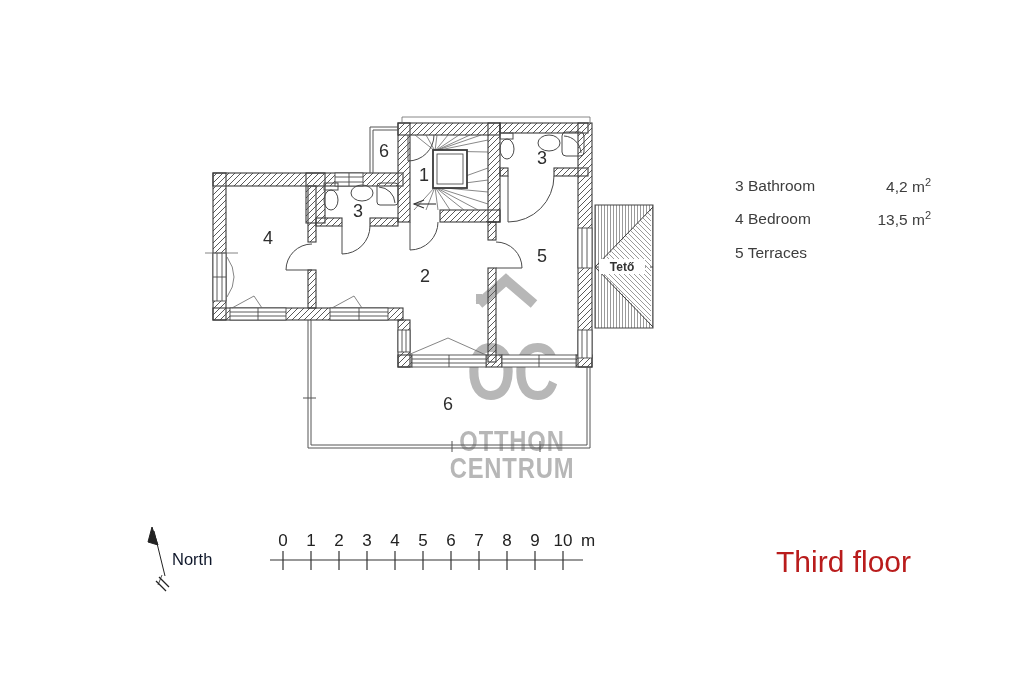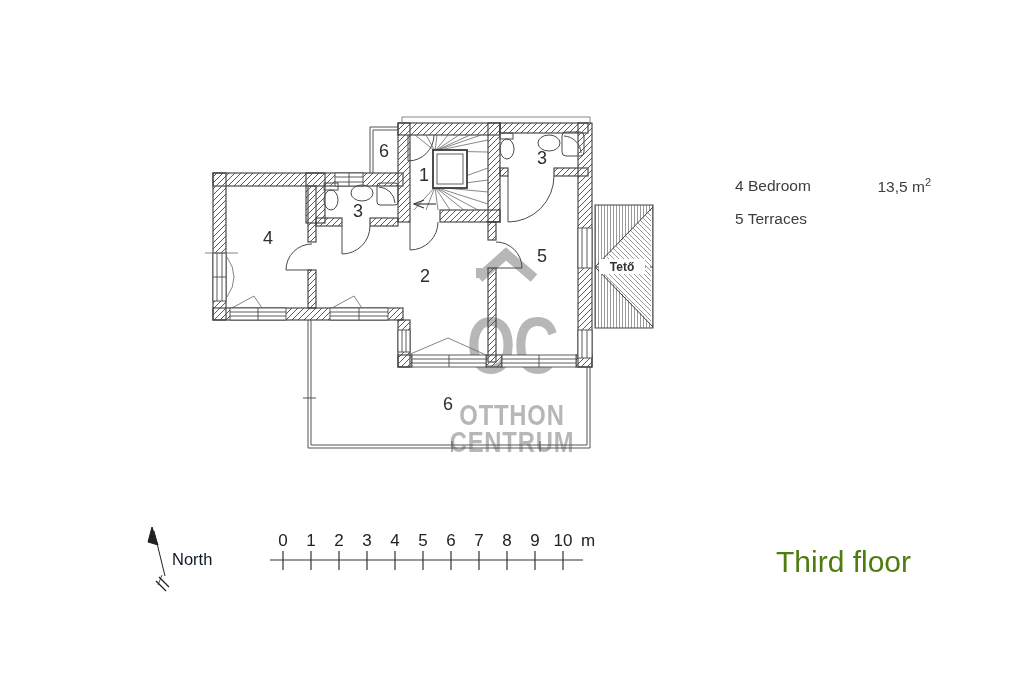--- a/index.html
+++ b/index.html
@@ -2,35 +2,35 @@
 <html><head>
 <meta charset="utf-8">
 <style>
   html,body{margin:0;padding:0;background:#ffffff;}
   .stage{position:relative;width:1024px;height:690px;background:#ffffff;overflow:hidden;
          font-family:"Liberation Sans", sans-serif;}
   .plan-svg{position:absolute;left:0;top:0;}
   svg text{font-family:"Liberation Sans", sans-serif;}
 
   
-  .watermark{position:absolute;left:400px;top:246px;width:224px;text-align:center;
+  .watermark{position:absolute;left:400px;top:272px;width:224px;text-align:center;
              color:#b7b7b7;pointer-events:none;}
   .wm-logo{font-size:80px;font-weight:bold;line-height:68px;letter-spacing:-2px;
            transform:scaleX(0.78);transform-origin:50% 50%;margin-top:26px;}
   .wm-line{font-size:29px;font-weight:bold;letter-spacing:1px;line-height:27px;
            transform:scaleX(0.82);transform-origin:50% 50%;}
 
   
   .legend{position:absolute;left:735px;top:169px;width:196px;color:#3d3d3d;
           font-size:15.5px;}
   .legend-row{display:flex;justify-content:space-between;align-items:center;height:33.5px;}
   .legend-area sup{font-size:11px;}
 
   
-  .floor-title{position:absolute;left:776px;top:545px;font-size:30px;color:#4d7c0f;}
+  .floor-title{position:absolute;left:776px;top:545px;font-size:30px;color:#b91c1c;}
 
   
   .north-label{position:absolute;left:172px;top:550px;font-size:16.5px;color:#0f172a;}
 </style>
 </head>
 <body>
 
 <div class="stage">
 
   <div class="watermark">
@@ -301,20 +301,24 @@
       <line x1="154" y1="531" x2="165" y2="576"></line>
       <polygon points="152,527 158,545 148,542"></polygon>
       <line x1="159" y1="577" x2="169" y2="587" stroke-width="1.2"></line>
       <line x1="156" y1="581" x2="166" y2="591" stroke-width="1.2"></line>
       <line x1="162" y1="575" x2="158" y2="585" stroke-width="0.8"></line>
     </g>
   </svg>
 
   <div class="legend" id="legend-box">
       <div class="legend-row">
+        <span class="legend-name">3 Bathroom</span>
+        <span class="legend-area">4,2 m<sup>2</sup></span>
+      </div>
+      <div class="legend-row">
         <span class="legend-name">4 Bedroom</span>
         <span class="legend-area">13,5 m<sup>2</sup></span>
       </div>
       <div class="legend-row">
         <span class="legend-name">5 Terraces</span>
         <span class="legend-area"></span>
       </div>
     </div>
 
   <div class="floor-title">Third floor</div>

